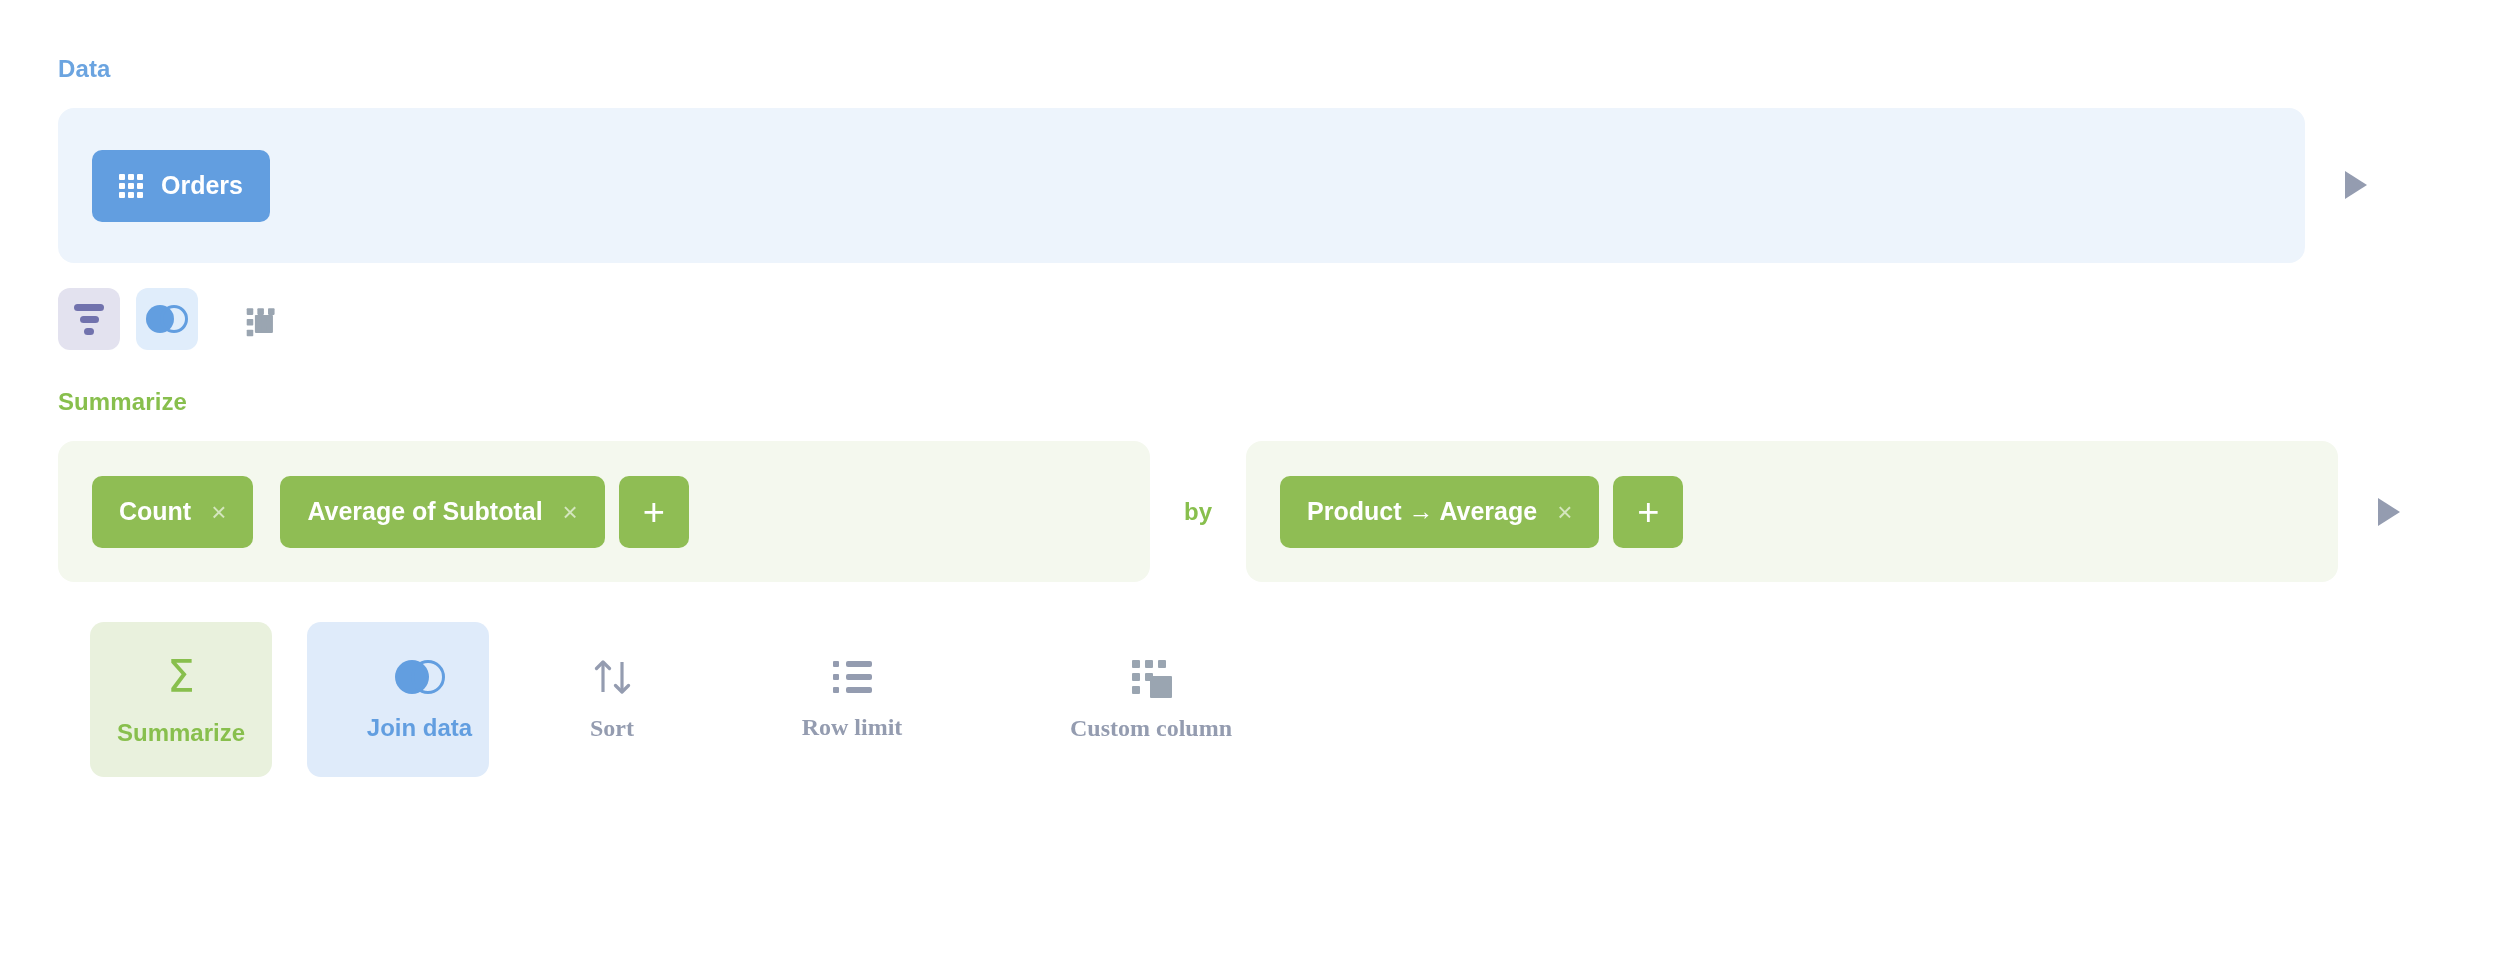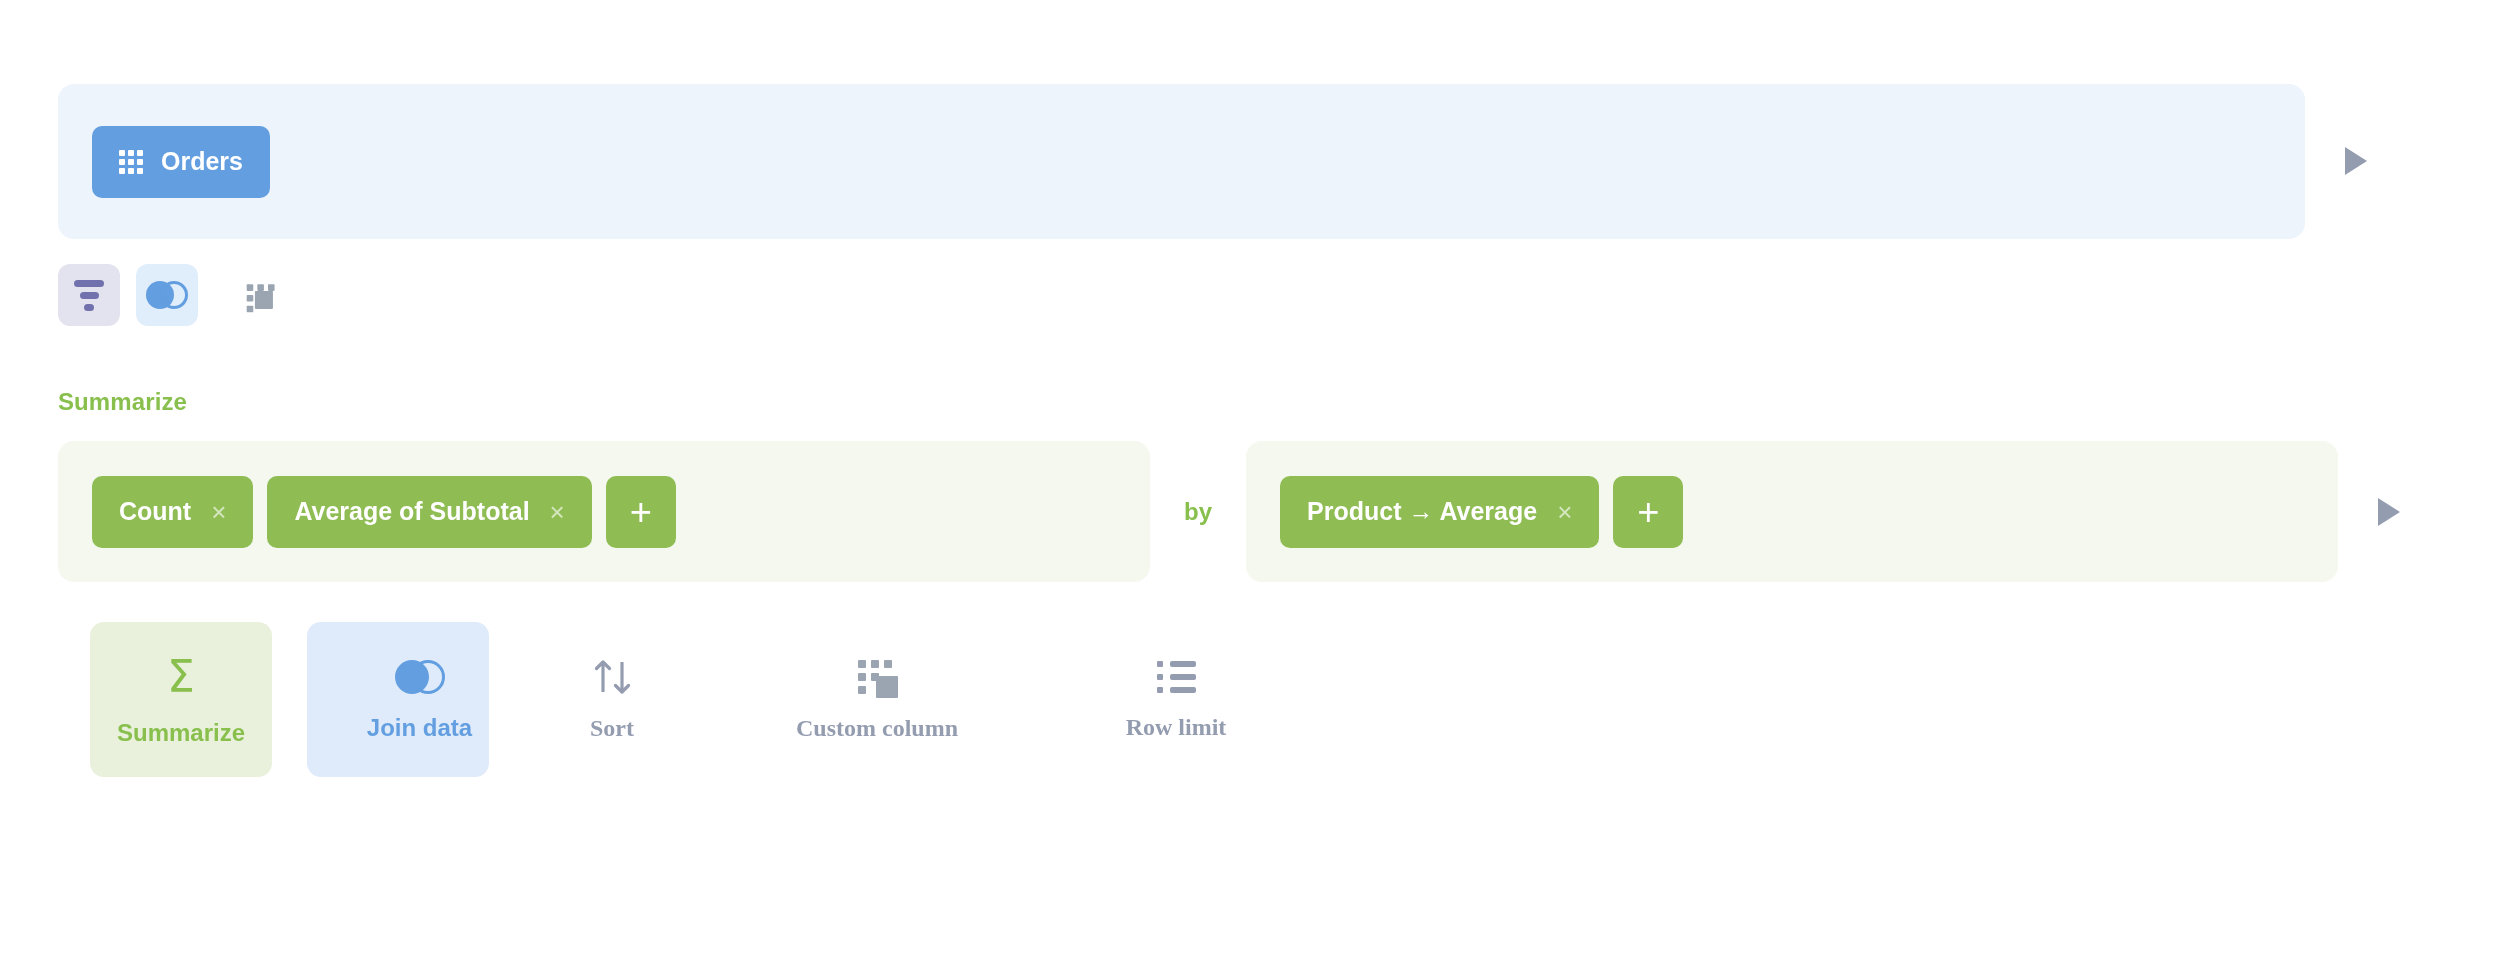--- a/index.html
+++ b/index.html
@@ -230,20 +230,21 @@
     font-family: "Liberation Sans", sans-serif;
   }
 </style>
 </head>
 <body>
 
 <div class="notebook">
 
   <div class="section" style="position:absolute; left:58px; top:57px; right:0;">
 
+    <div class="section-label label-data">Data</div>
 
     <div class="section-row" style="margin-top:27px;">
       <div class="panel panel-data" style="width:2247px;">
         <div class="chip chip-blue">
           <span class="grid-icon">
             <i></i>
               <i></i>
               <i></i>
               <i></i>
               <i></i>
@@ -293,21 +294,21 @@
 
     <div class="section-label label-summarize">Summarize</div>
 
     <div class="section-row" style="margin-top:27px; align-items:center;">
 
       <div class="panel panel-summarize" style="width:1092px;">
         <div class="chip chip-green">
           <span>Count</span>
           <span class="chip-x">×</span>
         </div>
-        <div class="chip chip-green" style="margin-left:14px;">
+        <div class="chip chip-green" style="margin-left:27px;">
           <span>Average of Subtotal</span>
           <span class="chip-x">×</span>
         </div>
         <div class="chip-add">+</div>
       </div>
 
       <div class="by-word" style="margin:0 34px;">by</div>
 
       <div class="panel panel-summarize" style="width:1092px;">
         <div class="chip chip-green">
@@ -344,46 +345,46 @@
           <path d="M2.5 8.5 L9 2 L15.5 8.5" stroke="#949cb0" stroke-width="3.2" fill="none" stroke-linecap="round" stroke-linejoin="round"></path>
         </svg>
         <svg width="18" height="34" viewBox="0 0 18 34">
           <path d="M9 2 L9 32" stroke="#949cb0" stroke-width="3.2" fill="none"></path>
           <path d="M2.5 25.5 L9 32 L15.5 25.5" stroke="#949cb0" stroke-width="3.2" fill="none" stroke-linecap="round" stroke-linejoin="round"></path>
         </svg>
       </span>
       <span class="lbl">Sort</span>
     </div>
 
+    <div class="action-tile tile-plain tile-wide" style="margin-left:24px;">
+      <span class="listicon">
+        <i>
+            <em></em>
+            <b></b>
+          </i>
+        <i>
+            <em></em>
+            <b></b>
+          </i>
+        <i>
+            <em></em>
+            <b></b>
+          </i>
+      </span>
+      <span class="lbl">Row limit</span>
+    </div>
+
     <div class="action-tile tile-plain tile-wide" style="margin-left:24px; width:300px;">
       <span class="custcol">
         <span class="s1"></span>
           <span class="s2"></span>
           <span class="s3"></span>
         <span class="s4"></span>
           <span class="s5"></span>
           <span class="s6"></span>
         <span class="plus"></span>
       </span>
       <span class="lbl">Custom column</span>
     </div>
-
-    <div class="action-tile tile-plain tile-wide" style="margin-left:24px;">
-      <span class="listicon">
-        <i>
-            <em></em>
-            <b></b>
-          </i>
-        <i>
-            <em></em>
-            <b></b>
-          </i>
-        <i>
-            <em></em>
-            <b></b>
-          </i>
-      </span>
-      <span class="lbl">Row limit</span>
-    </div>
   </div>
 
 
 </div>
 
 </body></html>

